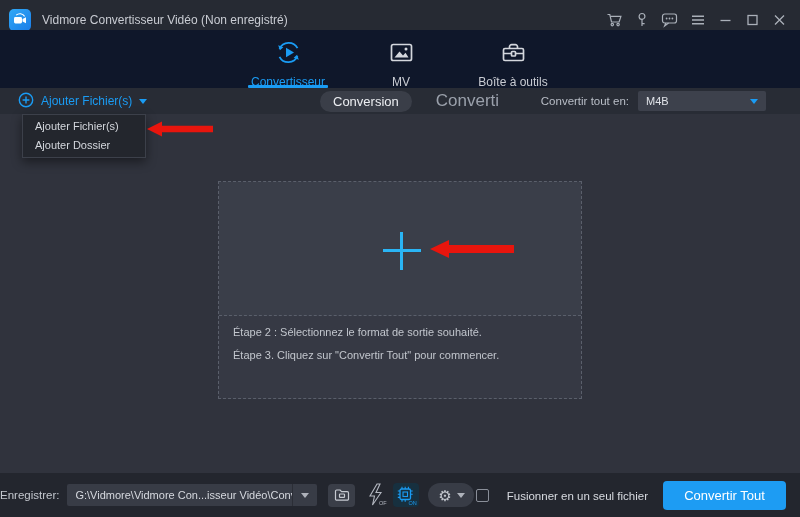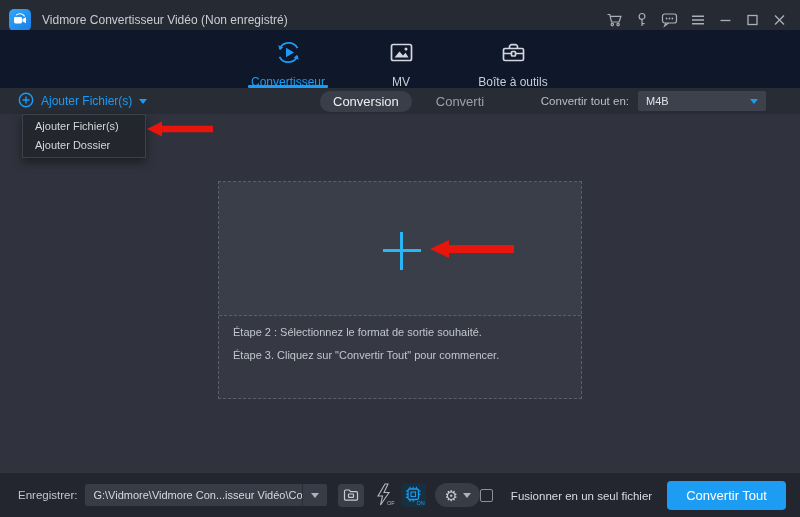--- a/index.html
+++ b/index.html
@@ -30,21 +30,21 @@
   .toolbar { position:absolute; top:88px; left:0; width:800px; height:26px;
     background:#282c35; }
   .add-files { position:absolute; left:18px; top:0; height:26px; display:flex;
     align-items:center; gap:7px; color:#1a9cf4; font-size:12px; }
   .caret-down-blue { width:0; height:0; border-left:4.5px solid transparent;
     border-right:4.5px solid transparent; border-top:5.5px solid #1a9cf4; }
   .view-tabs { position:absolute; left:320px; top:0; height:26px; display:flex;
     align-items:center; gap:24px; }
   .pill { background:#3a3e48; border-radius:11px; padding:3px 13px;
     color:#eceef2; font-size:13px; }
-  .view-converted { color:#9aa0ab; font-size:13px; }
+  .view-converted { color:#9aa0ab; font-size:17px; }
   .convert-all { position:absolute; right:34px; top:0; height:26px; display:flex;
     align-items:center; gap:9px; }
   .convert-all-label { color:#b9bec7; font-size:11.5px; }
   .format-select { width:112px; height:20px; background:#3d414c; border-radius:2px;
     display:flex; align-items:center; justify-content:space-between;
     padding:0 8px; color:#e0e3e8; font-size:11px;gap:37px; }
   
   .add-menu { position:absolute; left:22px; top:114px; width:122px; z-index:6;
     background:#23262d; border:1px solid #3c404a; box-shadow:0 4px 10px rgba(0,0,0,.45);
     padding:2px 0; }
@@ -55,21 +55,21 @@
     background:#363944; border:1px dashed #5a5f6b; box-sizing:border-box; }
   .drop-upper { position:relative; height:133px; background:#3a3e49;
     border-bottom:1px dashed #5a5f6b; }
   .cross-h { position:absolute; left:164px; top:67px; width:38px; height:3px; background:#2ab5f5; }
   .cross-v { position:absolute; left:181px; top:50px; width:3px; height:38px; background:#2ab5f5; }
   .steps { padding:9px 14px 0 14px; }
   .step { color:#c2c6cd; font-size:11px; line-height:1.32; margin-bottom:8px; }
   
   .bottombar { position:absolute; left:0; bottom:0; width:800px; height:44px;
     background:#23262e; display:flex; align-items:center; }
-  .save-label { margin-left:18px; font-size:11.5px; color:#c3c7ce; white-space:nowrap; }
+  .save-label { font-size:11.5px; color:#c3c7ce; white-space:nowrap; }
   .path-select { margin-left:8px; width:250px; height:22px; background:#383c46;
     border-radius:2px; display:flex; align-items:center; overflow:hidden; }
   .path-text { flex:1; padding:0 8px; font-size:11px; color:#d6d9df;
     white-space:nowrap; overflow:hidden; }
   .path-caret-zone { width:24px; height:100%; display:flex; align-items:center;
     justify-content:center; border-left:1px solid #2b2e36; }
   .caret-down-gray { width:0; height:0; border-left:4.5px solid transparent;
     border-right:4.5px solid transparent; border-top:5.5px solid #aeb2ba; }
   .icon-btn { margin-left:11px; width:27px; height:23px; background:#3a3e48;
     border-radius:4px; display:flex; align-items:center; justify-content:center; }

